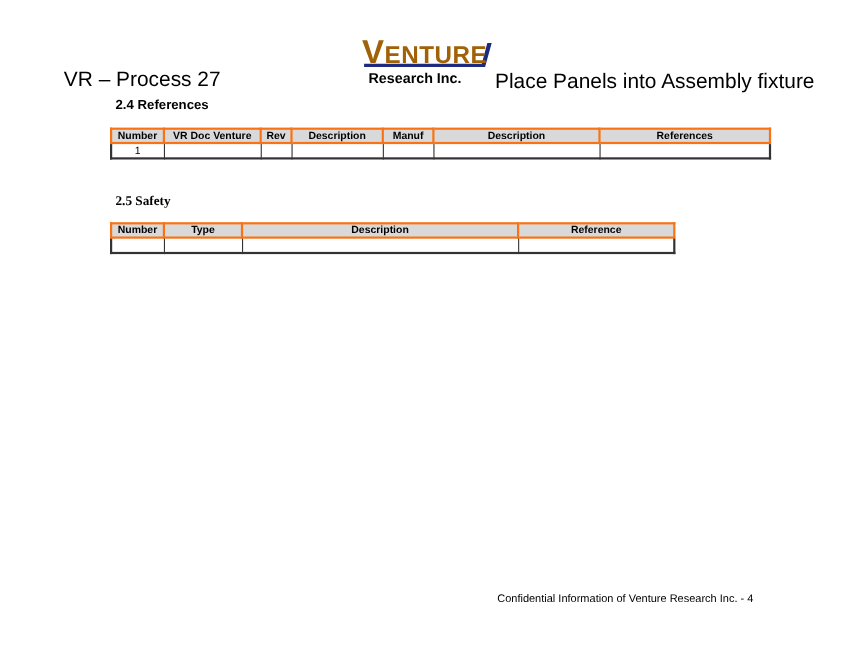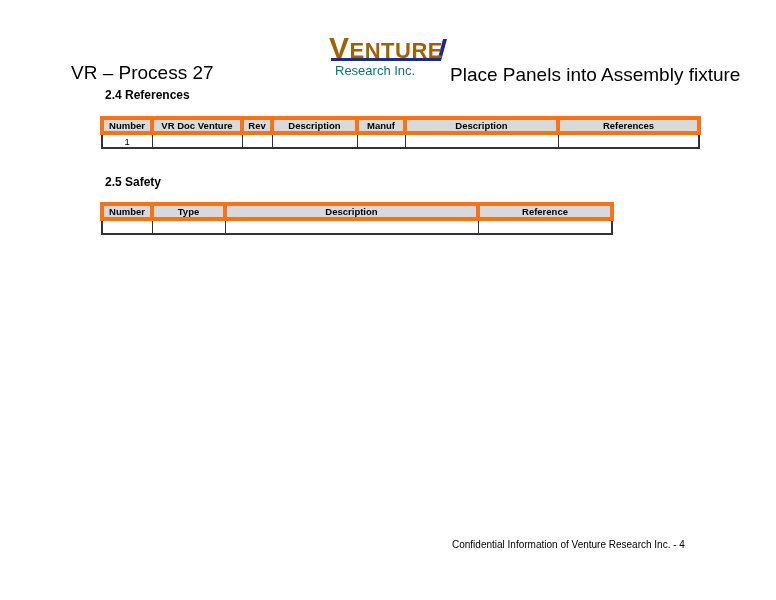--- a/index.html
+++ b/index.html
@@ -1,27 +1,27 @@
 <!DOCTYPE html>
 <html><head>
 <meta charset="utf-8">
 <style>
   html, body { margin:0; padding:0; background:#ffffff; }
   body { width:776px; height:600px; position:relative; overflow:hidden; font-family:"Liberation Sans", sans-serif; color:#000; }
   .abs { position:absolute; }
-  .title-left { left:71px; top:62px; font-size:19px; font-family:"Liberation Sans", sans-serif; }
+  .title-left { left:58px; top:62px; font-size:19px; font-family:"Liberation Sans", sans-serif; }
   .title-right { left:450px; top:64px; font-size:19px; font-family:"Liberation Sans", sans-serif; }
   .logo { left:329px; top:36px; width:120px; height:46px; }
   .logo-venture { position:absolute; left:0; top:0; font-family:"Liberation Sans", sans-serif; font-weight:bold; color:#a16207; font-size:22px; letter-spacing:0.5px; line-height:24px; }
   .logo-venture .big { font-size:30px; }
   .logo-swoosh { position:absolute; left:0; top:1px; width:120px; height:28px; }
-  .logo-research { position:absolute; left:6px; top:27px; font-family:"Liberation Sans", sans-serif; font-weight:normal; font-size:13px; color:#0f766e; white-space:nowrap; }
+  .logo-research { position:absolute; left:6px; top:27px; font-family:"Liberation Sans", sans-serif; font-weight:bold; font-size:13px; color:#000000; white-space:nowrap; }
   .section-h { font-weight:bold; font-size:12px; }
   table.grid { position:absolute; border-collapse:collapse; font-size:9.5px; border:2px solid #333; }
-  table.grid th { background:#d9d9d9; font-weight:bold; border:4px solid #f97316; height:11px; padding:0; text-align:center; }
+  table.grid th { background:#d9d9d9; font-weight:bold; border:2px solid #f97316; height:11px; padding:0; text-align:center; }
   table.grid td { border:1px solid #333; height:12px; padding:0; text-align:center; }
   .footer { left:452px; top:539px; font-size:10px; }
 </style>
 </head>
 <body>
 
 <div class="abs title-left">VR – Process 27</div>
 
 <div class="abs logo">
   <svg class="logo-swoosh" viewBox="0 0 120 28">
@@ -55,21 +55,21 @@
       <td></td>
       <td></td>
       <td></td>
       <td></td>
       <td></td>
       <td></td>
     </tr>
   </tbody>
 </table>
 
-<div class="abs section-h" style="left:105px; top:175px;">2.5 Safety</div>
+<div class="abs section-h" style="left:105px; top:175px;font-family:Liberation Serif, serif;">2.5 Safety</div>
 
 <table class="grid" style="left:100px; top:202px; width:514px;">
   <thead>
     <tr>
       <th style="width:46px;">Number</th>
       <th style="width:69px;">Type</th>
       <th style="width:249px;">Description</th>
       <th>Reference</th>
     </tr>
   </thead>

